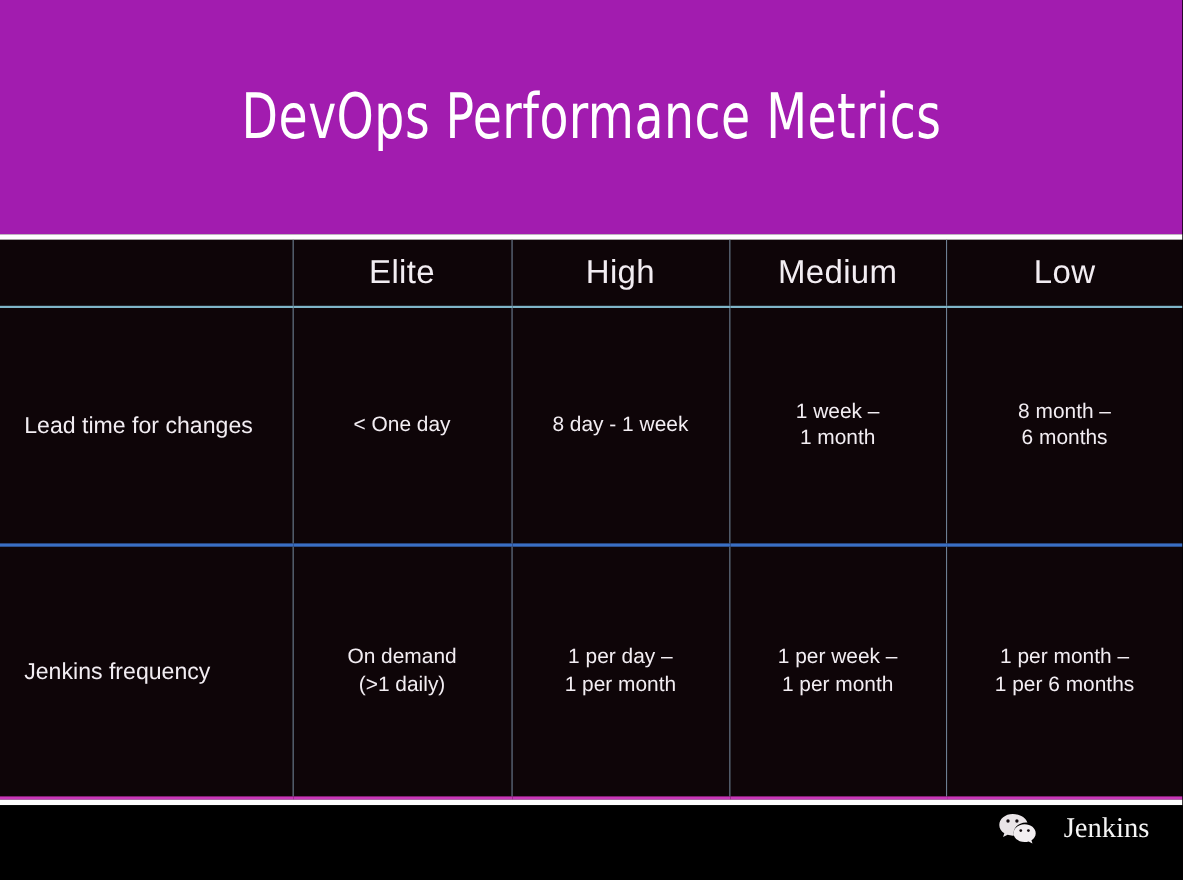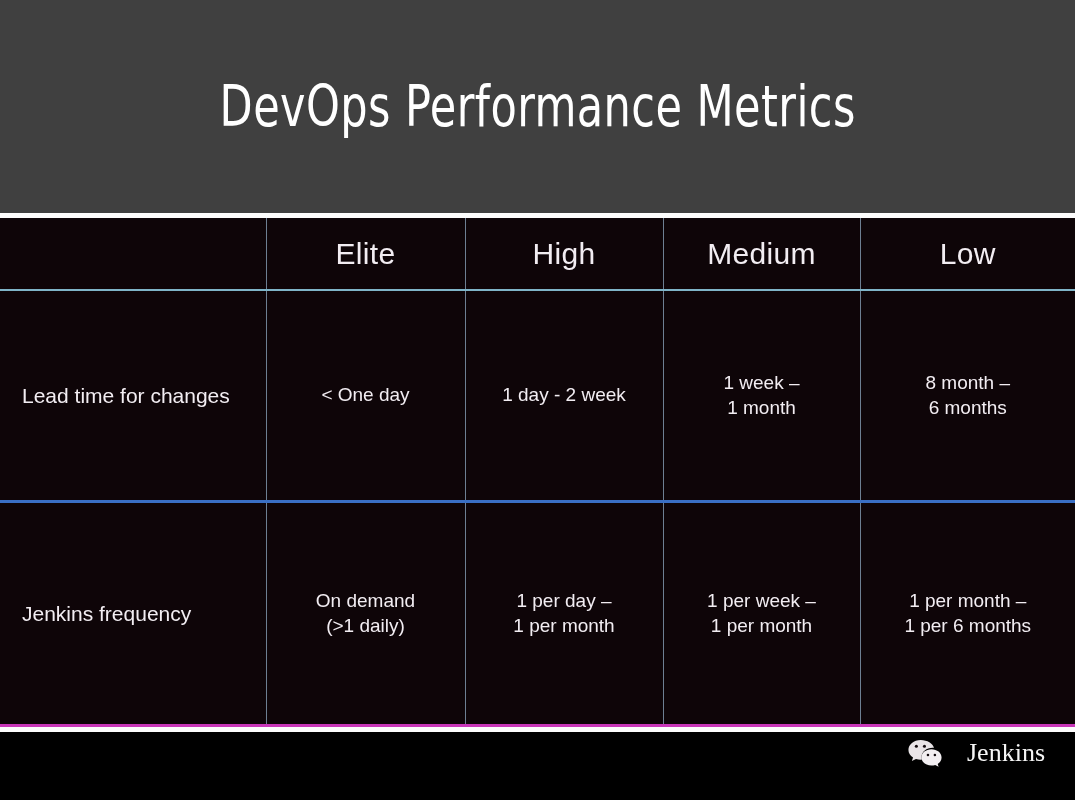--- a/index.html
+++ b/index.html
@@ -14,21 +14,21 @@
     font-family: "Liberation Sans", sans-serif;
     position: relative;
   }
 
   
   #title-band {
     position: absolute;
     left: 0; top: 0;
     width: 1075px;
     height: 213px;
-    background: #404040;
+    background: #a21caf;
     display: flex;
     align-items: center;
     justify-content: center;
   }
   #slide-title {
     color: #ffffff;
     font-size: 57px;
     font-weight: 400;
     letter-spacing: 0.5px;
     line-height: 1;
@@ -78,21 +78,21 @@
   }
   #metrics-table td:first-child,
   #metrics-table th:first-child {
     border-left: none;
     text-align: left;
     padding-left: 22px;
   }
 
   
   thead th {
-    height: 72px;
+    height: 61px;
     font-size: 30px;
     color: #ffffff;
     letter-spacing: 0.3px;
     border-bottom: 2px solid #7fb5c8;
   }
   thead th.blank-head { border-bottom: 2px solid #7fb5c8; }
 
   
   tbody td {
     font-size: 19px;
@@ -167,21 +167,21 @@
       <th>Low</th>
     </tr>
   </thead>
   <tbody>
     <tr class="r0">
       <td class="metric-name">Lead time for changes</td>
       <td>
         <span class="cell-line">&lt; One day</span>
       </td>
       <td>
-        <span class="cell-line">1 day - 2 week</span>
+        <span class="cell-line">8 day - 1 week</span>
       </td>
       <td>
         <span class="cell-line">1 week –</span>
         <span class="cell-line">1 month</span>
       </td>
       <td>
         <span class="cell-line">8 month –</span>
         <span class="cell-line">6 months</span>
       </td>
     </tr>

